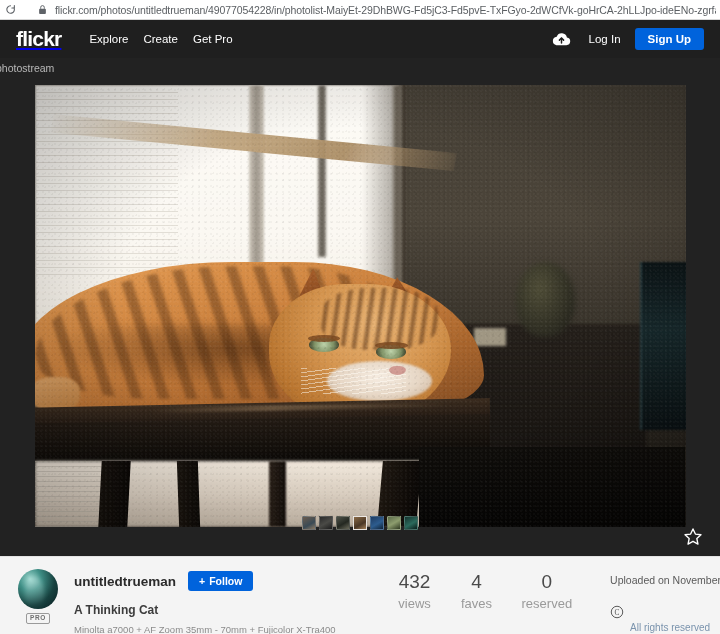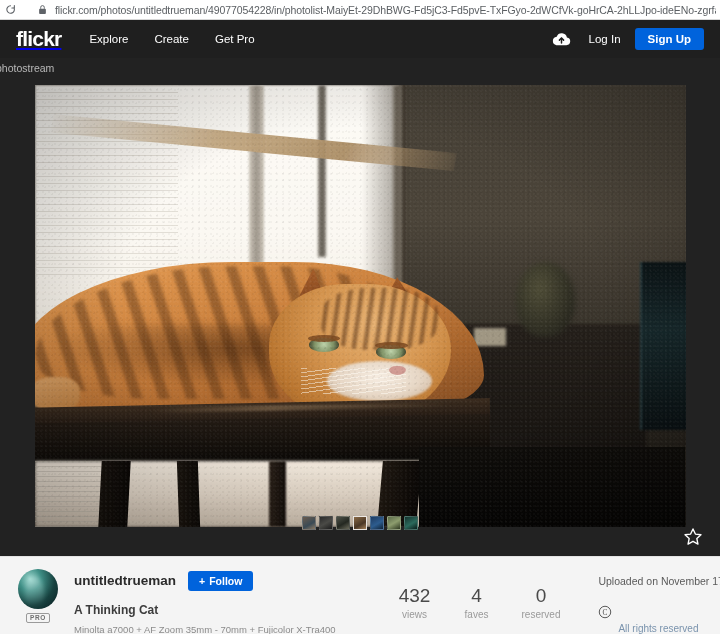--- a/index.html
+++ b/index.html
@@ -53,21 +53,21 @@
   }
   .logo {
     font-size: 21px;
     font-weight: bold;
     letter-spacing: -0.8px;
     margin-right: 28px;
     display: flex;
     align-items: baseline;
   }
   .logo .f-blue { color: #ffffff; }
-  .nav-links { display: flex; align-items: center; gap: 26px; }
+  .nav-links { display: flex; align-items: center; gap: 15px; }
   .nav-link {
     color: #ffffff;
     font-size: 11.5px;
     text-decoration: none;
     white-space: nowrap;
   }
   .nav-spacer { flex: 1 1 auto; }
 
   .searchbox {
     width: 148px;
@@ -461,21 +461,21 @@
     width: 22px; height: 22px;
     cursor: pointer;
   }
 
   
   .footer {
     height: 78px;
     background: #f4f4f4;
     border-top: 1px solid #e4e4e4;
     display: flex;
-    align-items: center;
+    align-items: flex-start;
     padding: 12px 14px 0 14px;
   }
   .owner-block { display: flex; align-items: flex-start; }
   .avatar-col {
     width: 48px;
     display: flex; flex-direction: column; align-items: center;
     flex: 0 0 48px;
   }
   .avatar {
     width: 40px; height: 40px;
@@ -542,21 +542,21 @@
   }
 
   .stats {
     display: flex;
     margin-left: 62px;
     padding-top: 3px;
     gap: 28px;
   }
   .stat { text-align: center; min-width: 34px; }
   .stat-num { font-size: 19px; color: #4a4a4a; line-height: 1.1; }
-  .stat-lbl { font-size: 10px; color: #9a9a9a; margin-top: 3px; }
+  .stat-lbl { font-size: 13px; color: #9a9a9a; margin-top: 3px; }
 
   .meta {
     margin-left: 38px;
     padding-top: 5px;
   }
   .uploaded {
     font-size: 10.5px;
     color: #5a5a5a;
     white-space: nowrap;
   }

